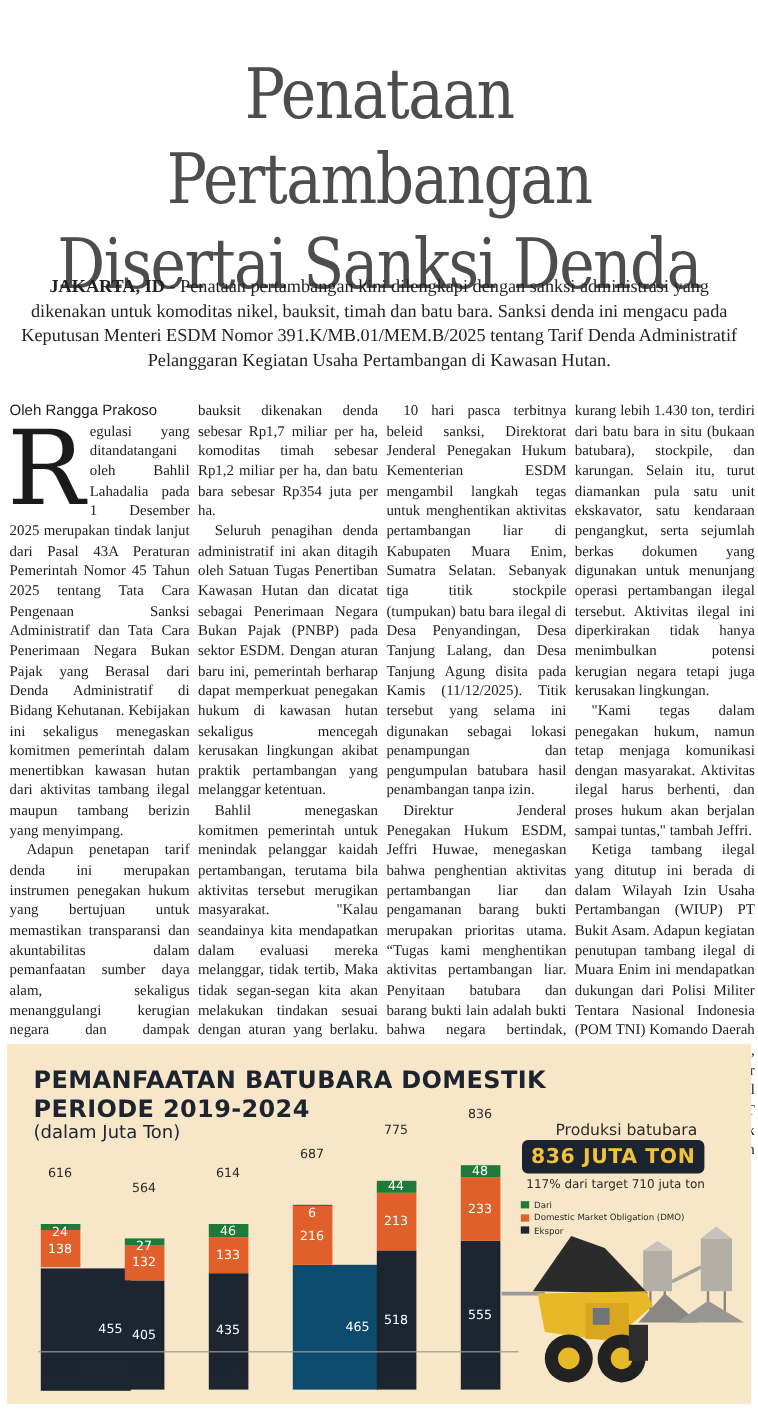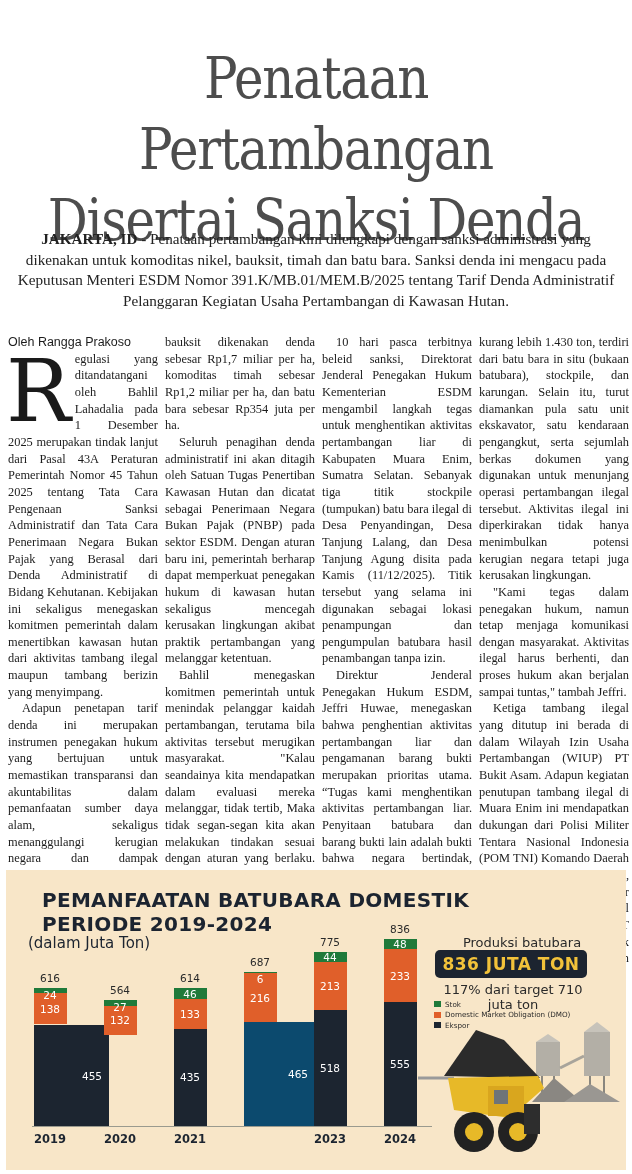--- a/index.html
+++ b/index.html
@@ -38,36 +38,36 @@
     float: left; font-size: 86px; line-height: 68px;
     margin: 6px 4px 0 -2px; font-family: "DejaVu Serif", serif; color: #1a1a1a;
   }
 
   
   .info {
     position: absolute; left: 6px; top: 870px; width: 620px; height: 300px;
     background: #f8e6c8;
   }
   .info-title {
-    position: absolute; left: 36px; top: 18px;
+    position: absolute; left: 22px; top: 18px;
     font-family: "DejaVu Sans", sans-serif; font-weight: bold;
     font-size: 20px; line-height: 24px; color: #1c2430; letter-spacing: 0.3px;
   }
   .info-sub {
     position: absolute; left: 22px; top: 64px;
     font-family: "DejaVu Sans", sans-serif; font-size: 15px; color: #1c2430;
   }
   .axis {
     position: absolute; left: 26px; top: 256px; width: 400px; height: 1px; background: #9a9a8e;
   }
   .bar { position: absolute; width: 33px; }
   .seg {
     position: absolute; left: 0; width: 33px; color: #fff;
     font-family: "DejaVu Sans", sans-serif; font-size: 10.5px;
-    display: flex; align-items: center; justify-content: center;
+    display: flex; align-items: center; justify-content: center; margin-top: 32px;
   }
   .total {
     position: absolute; width: 50px; text-align: center;
     font-family: "DejaVu Sans", sans-serif; font-size: 10.5px; color: #2a2a2a;
   }
   .year {
     position: absolute; top: 262px; width: 50px; text-align: center;
     font-family: "DejaVu Sans", sans-serif; font-weight: bold; font-size: 11.5px; color: #1c2430;
   }
   .prod-label {
@@ -76,21 +76,21 @@
   }
   .prod-box {
     position: absolute; left: 429px; top: 80px; width: 152px; height: 28px;
     background: #1c2430; border-radius: 5px;
     color: #f2c23a; font-family: "DejaVu Sans", sans-serif; font-weight: bold;
     font-size: 17px; display: flex; align-items: center; justify-content: center;
     letter-spacing: 0.5px;
   }
   .prod-note {
     position: absolute; left: 432px; top: 112px; width: 150px; text-align: center;
-    font-family: "DejaVu Sans", sans-serif; font-size: 13px; color: #2a2a2a;
+    font-family: "DejaVu Sans", sans-serif; font-size: 10px; color: #2a2a2a;
   }
   .legend { position: absolute; left: 428px; top: 129px; }
   .legend-item {
     display: flex; align-items: center; height: 10px; margin-bottom: 0.5px;
     font-family: "DejaVu Sans", sans-serif; font-size: 7.2px; color: #2a2a2a;
   }
   .swatch { width: 7px; height: 6px; margin-right: 4px; }
   .art { position: absolute; left: 408px; top: 150px; width: 212px; height: 150px; }
 </style>
 </head>
@@ -143,20 +143,21 @@
 
   <div id="bars">
       <div class="bar" style="left: 27.5px; top: 0px; height: 256px;">
         <div class="seg" style="top: 155px; height: 101.92px; background: rgb(28, 37, 48); padding-left: 42px;">455</div>
         <div class="seg" style="top: 123.168px; height: 30.912px; background: rgb(224, 95, 42);">138</div>
         <div class="seg" style="top: 117.792px; height: 5.376px; background: rgb(31, 122, 58); align-items: flex-start; overflow: visible; line-height: 14px;">24</div>
       </div>
       <div class="total" style="left: 19px; top: 101.792px;">616</div>
       <div class="year" style="left: 19px;">2019</div>
       <div class="bar" style="left: 97.5px; top: 0px; height: 256px;">
+        <div class="seg" style="top: 165.28px; height: 90.72px; background: rgb(28, 37, 48);">405</div>
         <div class="seg" style="top: 135.712px; height: 29.568px; background: rgb(224, 95, 42);">132</div>
         <div class="seg" style="top: 129.664px; height: 6.048px; background: rgb(31, 122, 58); align-items: flex-start; overflow: visible; line-height: 14px;">27</div>
       </div>
       <div class="total" style="left: 89px; top: 113.664px;">564</div>
       <div class="year" style="left: 89px;">2020</div>
       <div class="bar" style="left: 167.5px; top: 0px; height: 256px;">
         <div class="seg" style="top: 158.56px; height: 97.44px; background: rgb(28, 37, 48);">435</div>
         <div class="seg" style="top: 128.768px; height: 29.792px; background: rgb(224, 95, 42);">133</div>
         <div class="seg" style="top: 118.464px; height: 10.304px; background: rgb(31, 122, 58);">46</div>
       </div>
@@ -186,21 +187,21 @@
     </div>
   <div class="axis"></div>
 
   <div class="prod-label">Produksi batubara 2024</div>
   <div class="prod-box">836 JUTA TON</div>
   <div class="prod-note">117% dari target 710 juta ton</div>
 
   <div class="legend">
     <div class="legend-item">
       <span class="swatch" style="background:#1f7a3a"></span>
-      <span>Stok</span>
+      <span>Dari</span>
     </div>
     <div class="legend-item">
       <span class="swatch" style="background:#e05f2a"></span>
       <span>Domestic Market Obligation (DMO)</span>
     </div>
     <div class="legend-item">
       <span class="swatch" style="background:#1c2530"></span>
       <span>Ekspor</span>
     </div>
   </div>

